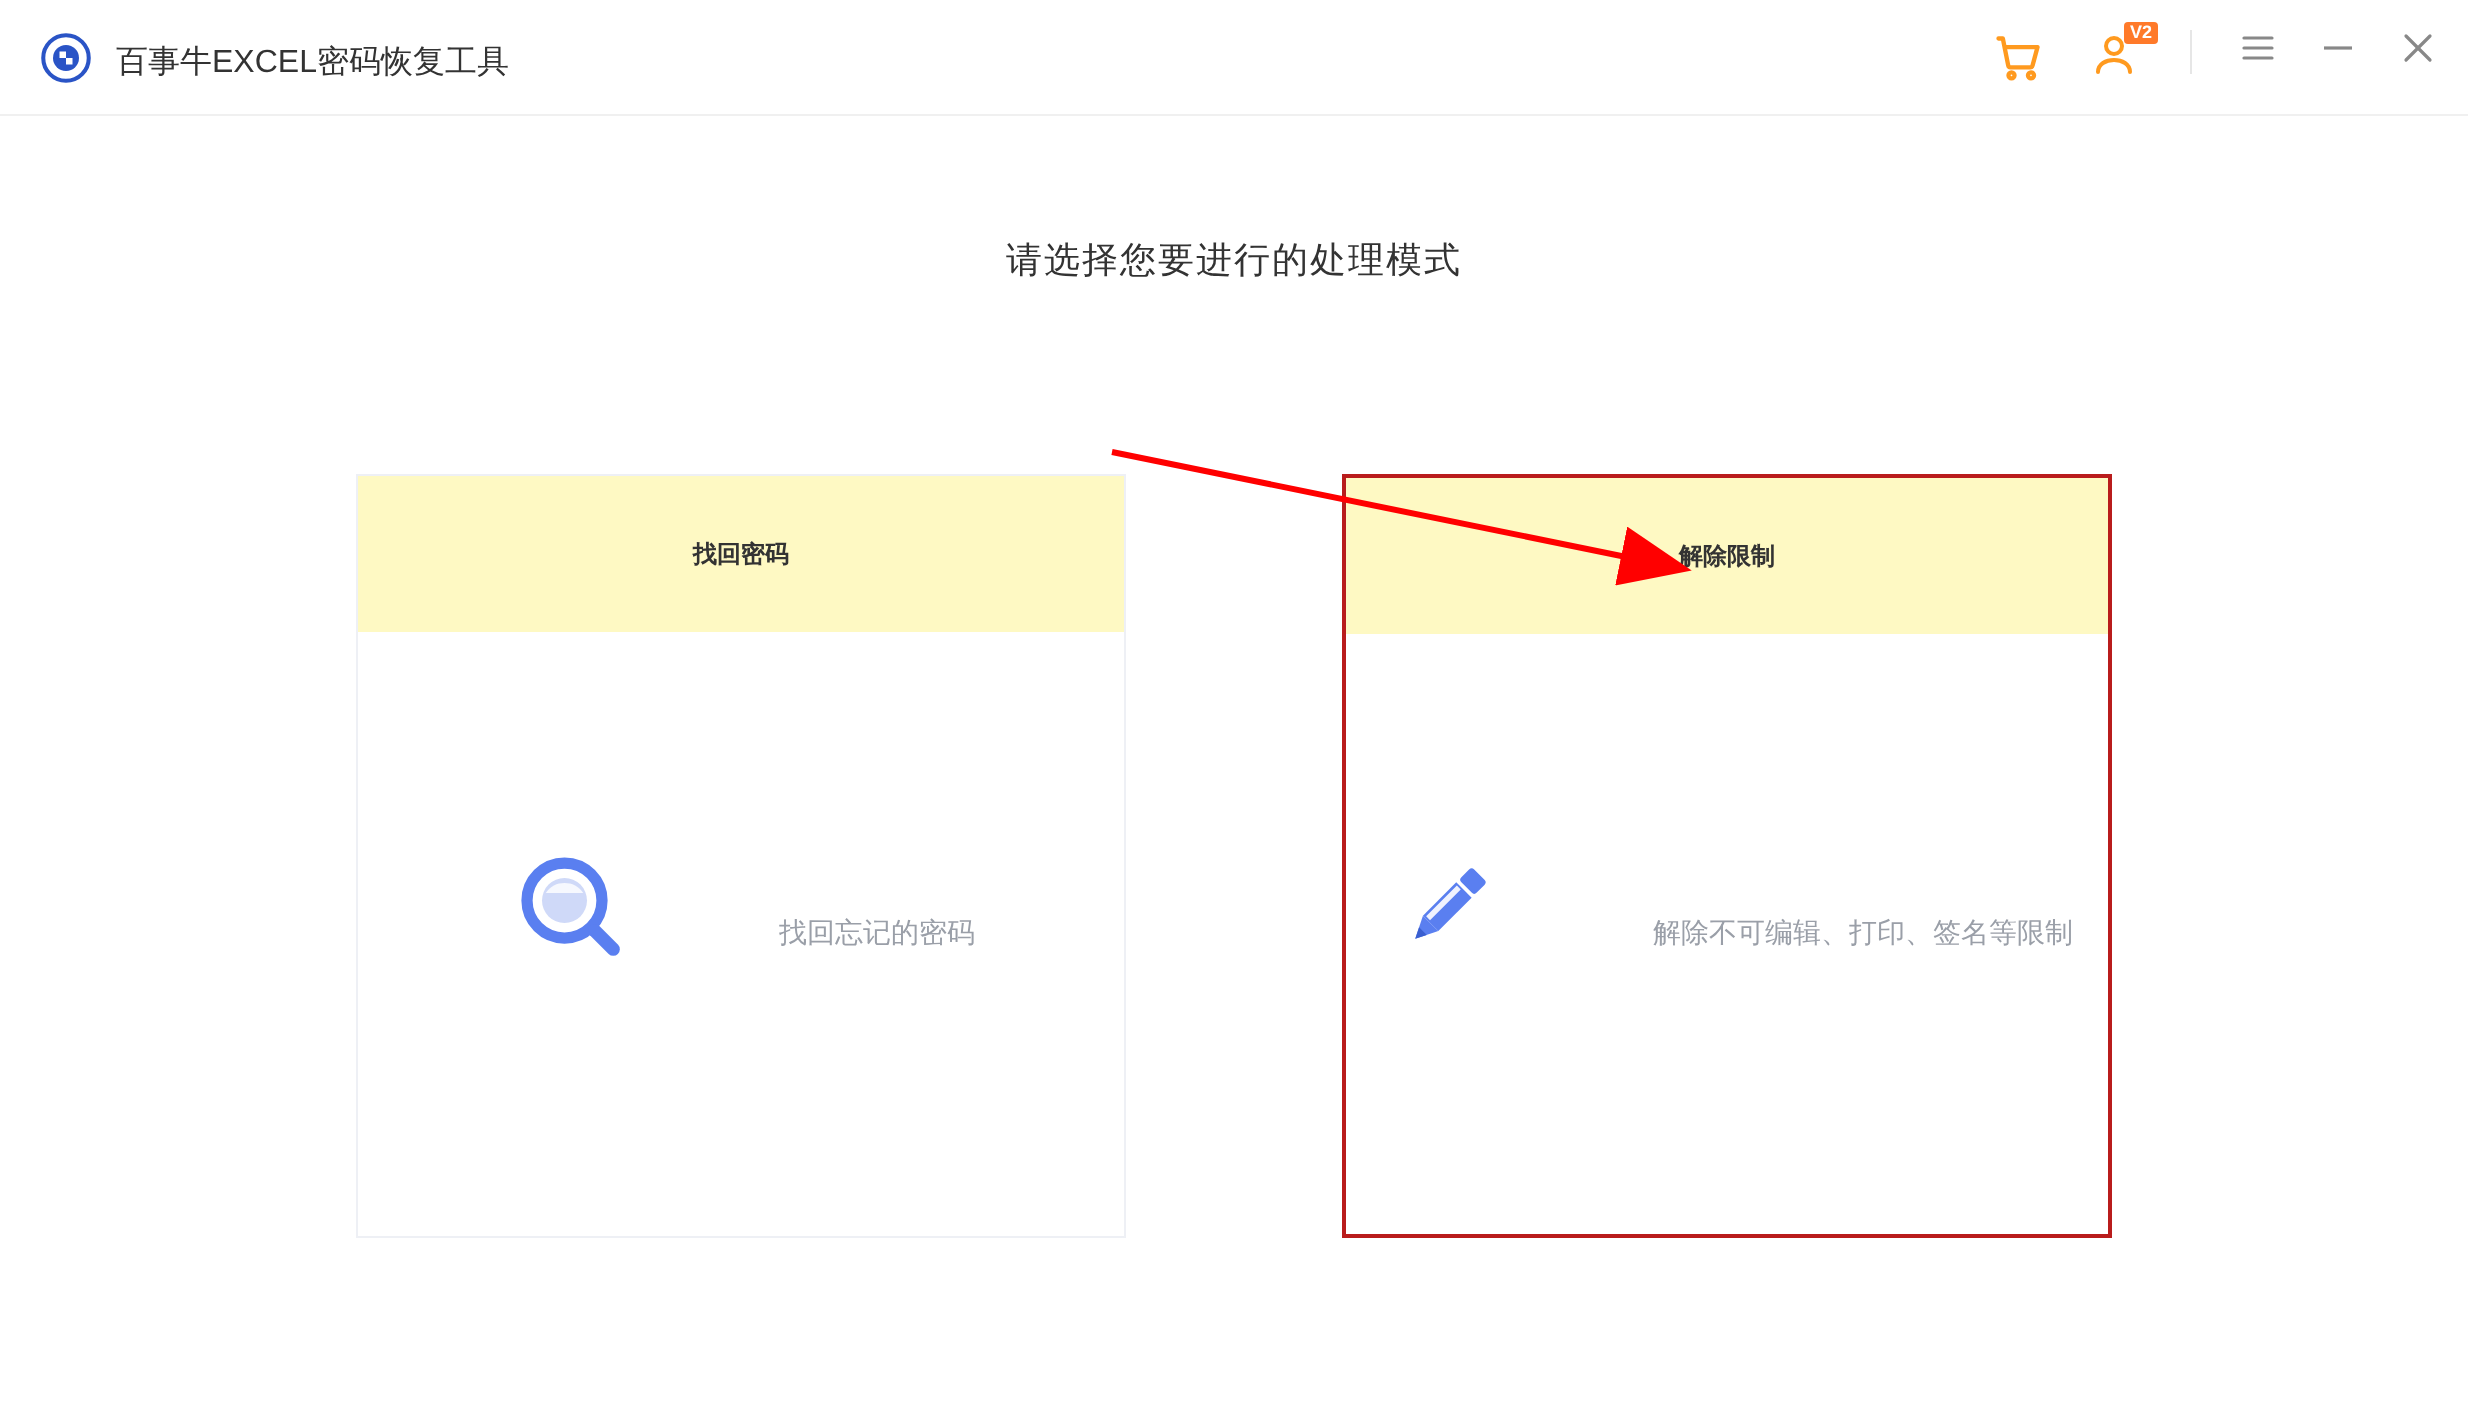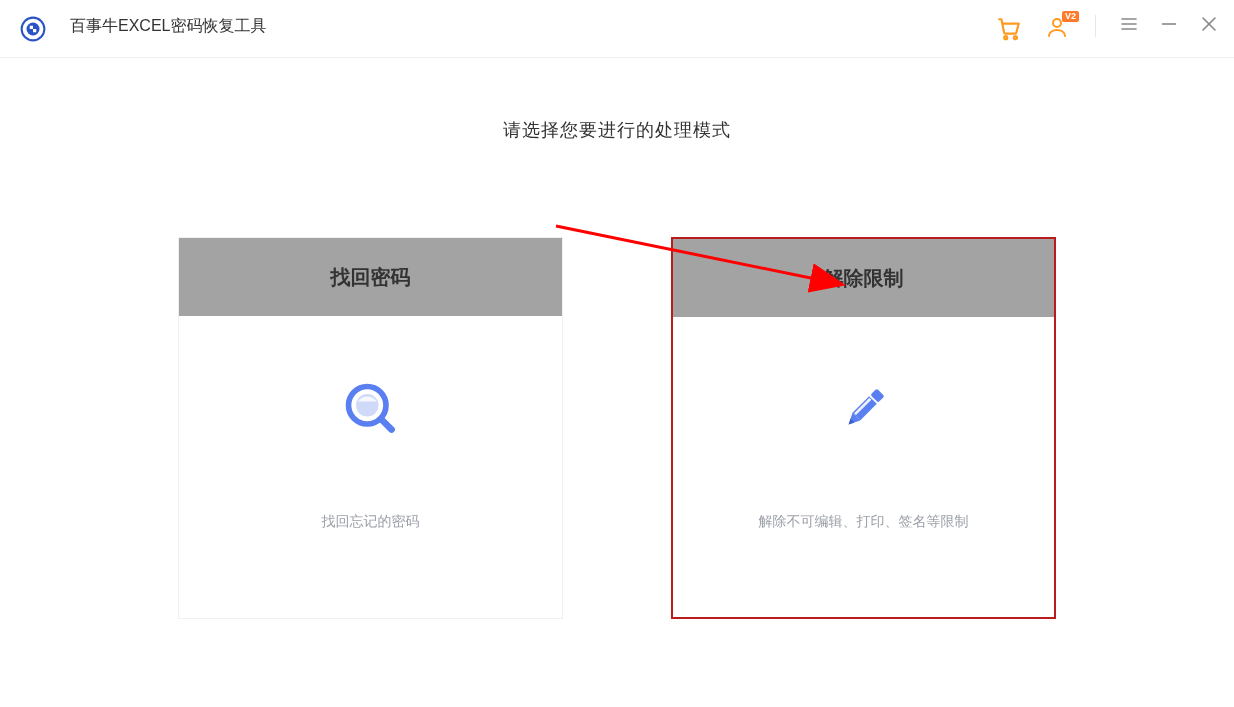--- a/index.html
+++ b/index.html
@@ -13,21 +13,21 @@
     }
 
     
     .titlebar {
       height: 58px;
       display: flex;
       align-items: center;
       padding: 0 16px 0 20px;
       border-bottom: 1px solid #f0f0f0;
     }
-    .titlebar-left { display: flex; align-items: flex-start; gap: 24px; flex: 1; }
+    .titlebar-left { display: flex; align-items: flex-end; gap: 12px; flex: 1; }
     .app-logo { width: 26px; height: 26px; flex-shrink: 0; }
     .app-title { font-size: 16px; color: #333; font-weight: 500; }
     .titlebar-right { display: flex; gap: 22px; }
     .tb-icon { width: 22px; height: 22px; display: flex; align-items: center; justify-content: center; cursor: pointer; color: #888; }
     .cart-icon { color: #ff9a1f; width: 28px; height: 28px; }
     .user-icon-wrap { position: relative; width: 26px; height: 26px; color: #ff9a1f; }
     .user-badge {
       position: absolute; top: -4px; right: -8px;
       background: #ff7a2a; color: #fff; font-size: 9px;
       line-height: 1; padding: 1px 3px; border-radius: 2px; font-weight: bold;
@@ -42,25 +42,25 @@
     .cards { display: flex; justify-content: center; gap: 108px; margin-top: 95px; }
     .card {
       width: 385px; height: 382px;
       border: 1px solid #eef0f5;
       background: #fff;
       cursor: pointer;
       display: flex; flex-direction: column;
     }
     .card.selected { border: 2px solid #b91c1c; }
     .card-header {
-      height: 78px; background: #a3a3a3;
+      height: 78px; background: #fef9c3;
       display: flex; align-items: center; justify-content: center;
-      font-size: 20px; color: #333; font-weight: 600;
+      font-size: 12px; color: #333; font-weight: 600;
     }
-    .card-body { flex: 1; display: flex; flex-direction: column; align-items: center; justify-content: center; gap: 72px; }
+    .card-body { flex: 1; display: flex; flex-direction: row; align-items: center; justify-content: center; gap: 72px; }
     .card-icon { width: 64px; height: 64px; display:flex; align-items:center; justify-content:center; margin-top: -26px;}
     .card-desc { font-size: 14px; color: #9a9fa8; }
 
     
     .arrow-annot { position: absolute; left: 552px; top: 220px; pointer-events: none; }
   </style>
 </head>
 <body>
 
 <div class="titlebar">

